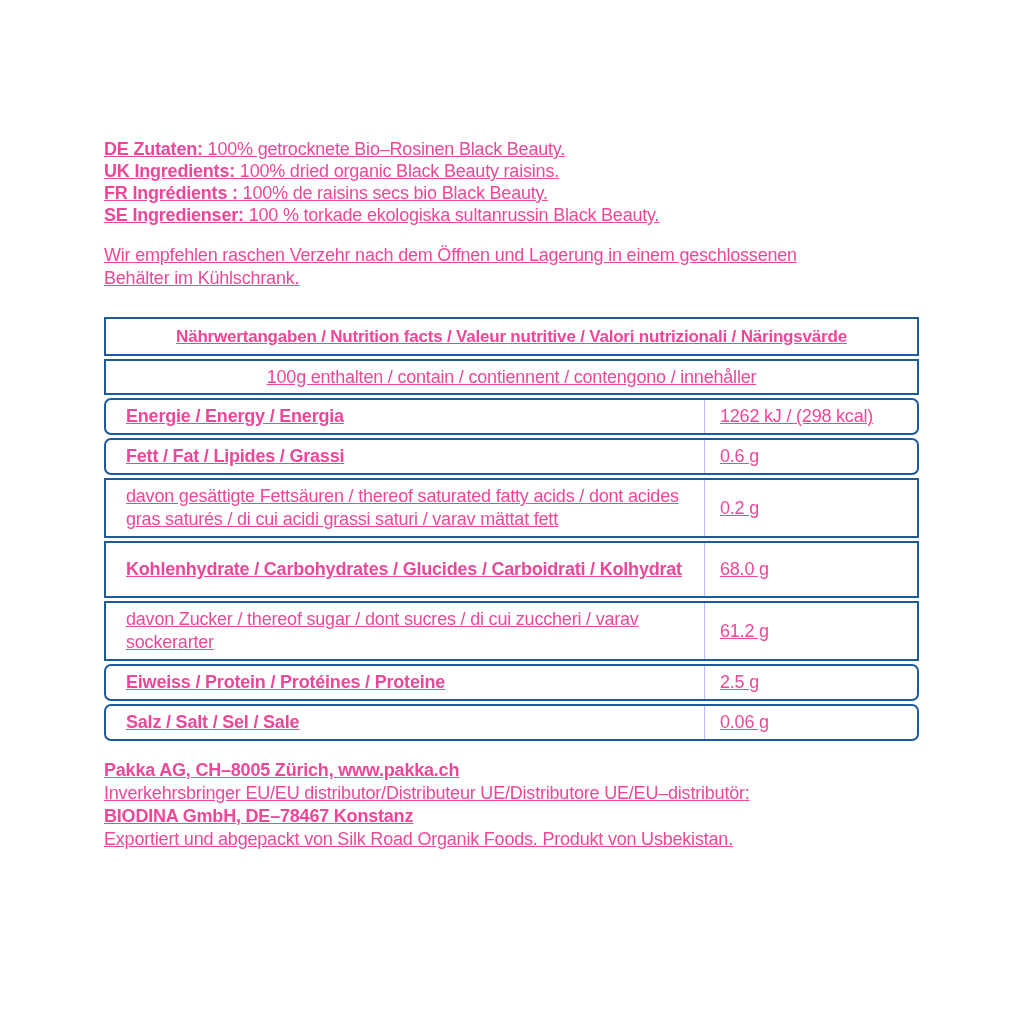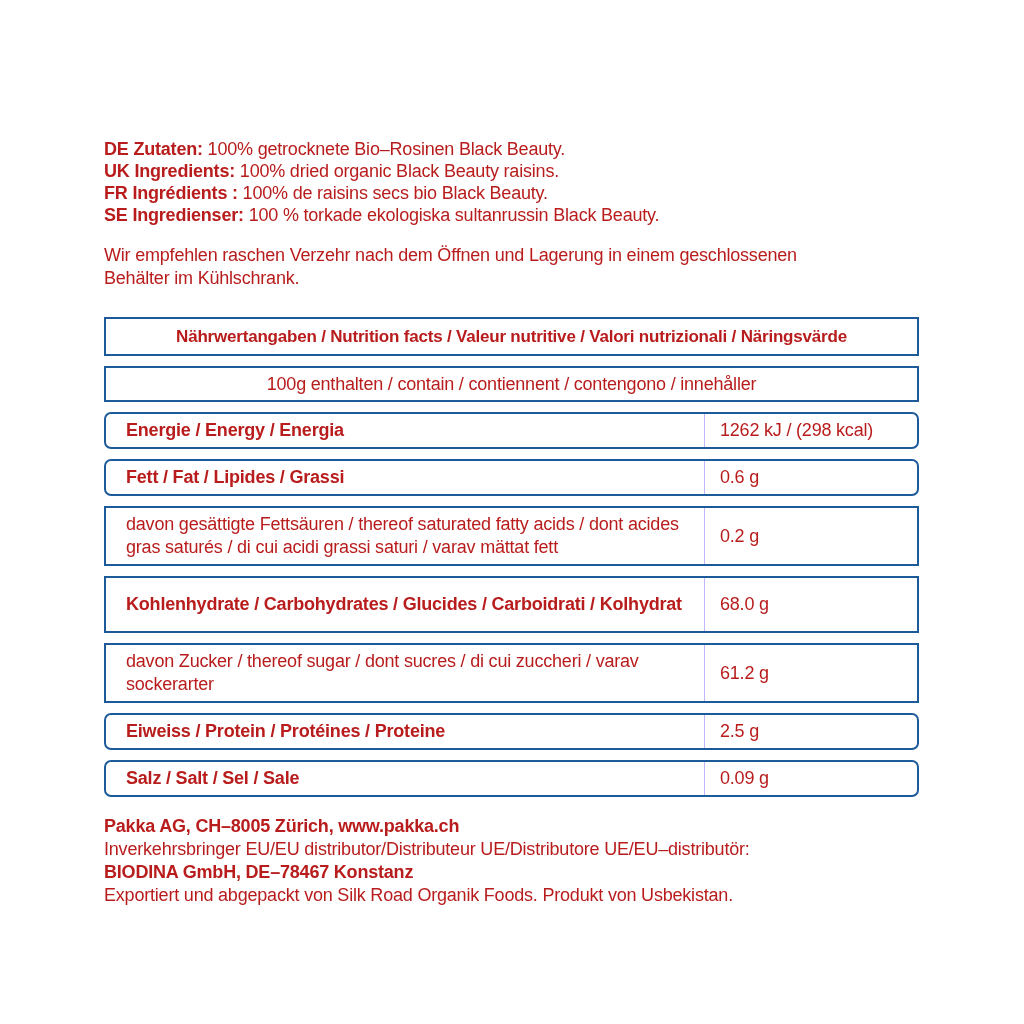--- a/index.html
+++ b/index.html
@@ -13,21 +13,22 @@
     width: 1024px;
     height: 1024px;
     background: #ffffff;
     overflow: hidden;
   }
   .label-content {
     position: absolute;
     left: 104px;
     top: 138px;
     width: 815px;
-    color: #b91c1c;
+    color: #ec4899;
+    text-decoration: underline;
   }
   
   .ingredients {
     font-size: 18px;
     line-height: 22px;
     letter-spacing: -0.2px;
   }
   .ing-line { white-space: nowrap; }
   .ing-prefix { font-weight: bold; }
   
@@ -36,21 +37,21 @@
     font-size: 18px;
     line-height: 23px;
     letter-spacing: -0.2px;
     width: 740px;
   }
   
   .ntable {
     margin-top: 27px;
     display: flex;
     flex-direction: column;
-    gap: 10px;
+    gap: 3px;
     width: 815px;
     box-sizing: border-box;
   }
   .trow {
     border: 2px solid #1d5a9a;
     display: flex;
     align-items: stretch;
     box-sizing: border-box;
     background: #ffffff;
   }
@@ -160,21 +161,21 @@
         <div class="t-value">61.2 g</div>
       </div>
 
       <div class="trow r-single lbl-bold">
         <div class="t-label">Eiweiss / Protein / Protéines / Proteine</div>
         <div class="t-value">2.5 g</div>
       </div>
 
       <div class="trow r-single lbl-bold">
         <div class="t-label">Salz / Salt / Sel / Sale</div>
-        <div class="t-value">0.09 g</div>
+        <div class="t-value">0.06 g</div>
       </div>
 
     </div>
 
     <div class="footer">
       <div class="f-bold">Pakka AG, CH–8005 Zürich, www.pakka.ch</div>
       <div>Inverkehrsbringer EU/EU distributor/Distributeur UE/Distributore UE/EU–distributör:</div>
       <div class="f-bold">BIODINA GmbH, DE–78467 Konstanz</div>
       <div>Exportiert und abgepackt von Silk Road Organik Foods. Produkt von Usbekistan.</div>
     </div>

